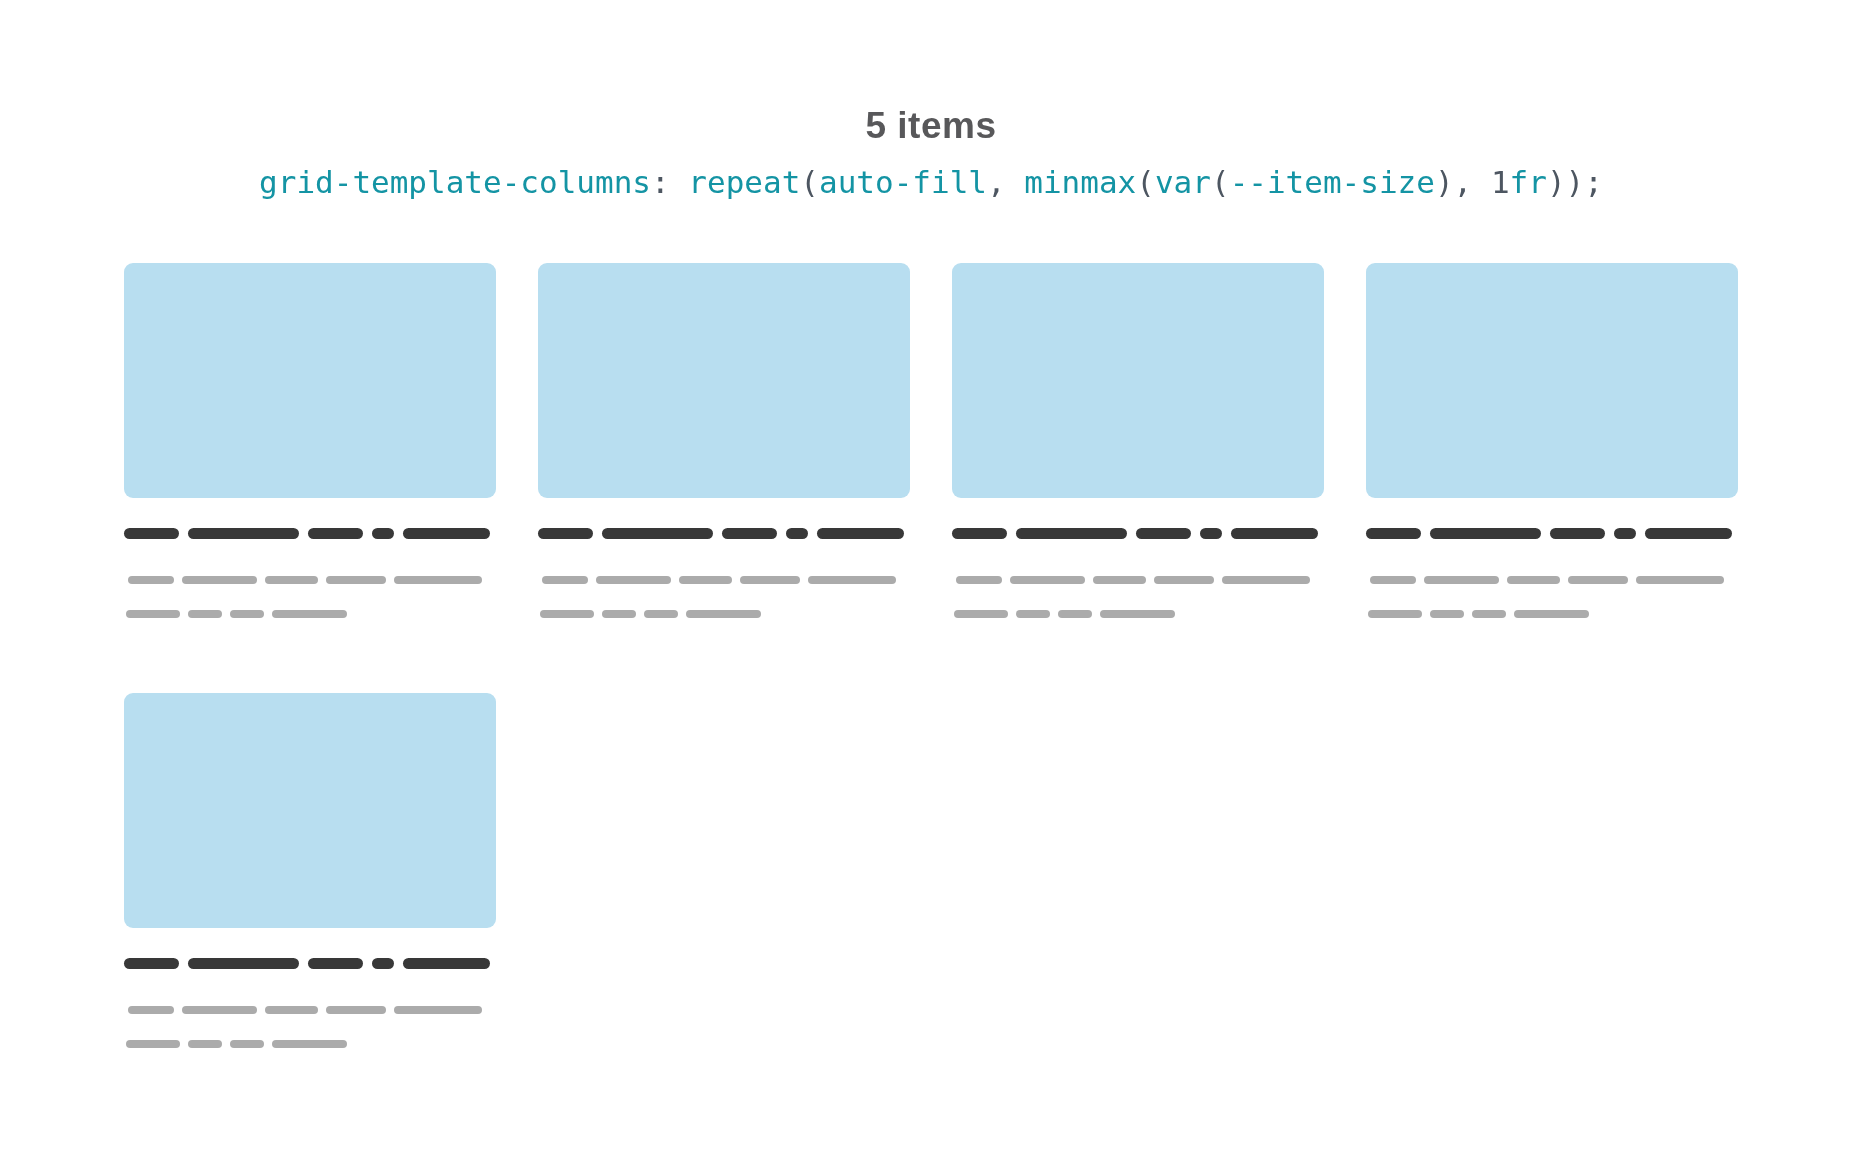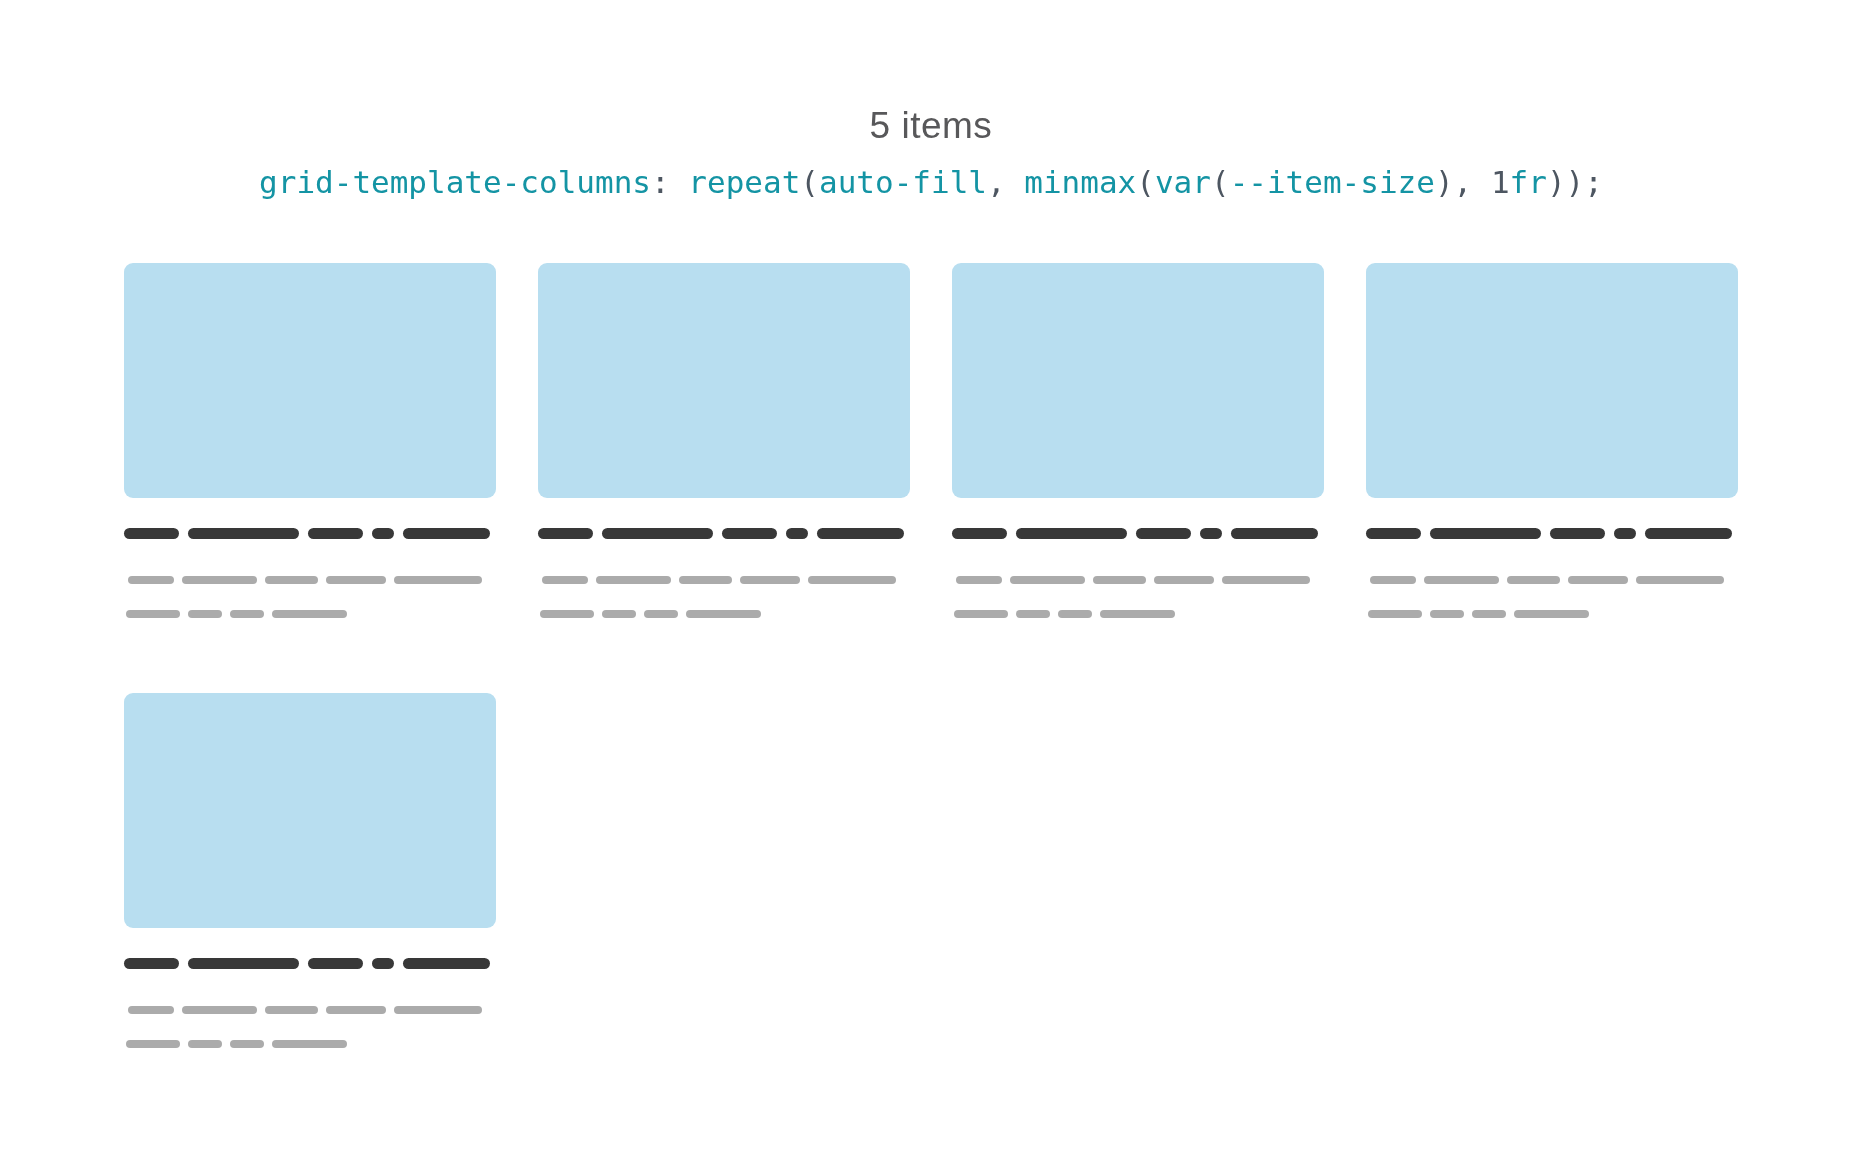--- a/index.html
+++ b/index.html
@@ -10,21 +10,21 @@
     background: #ffffff;
     overflow: hidden;
     font-family: "Liberation Sans", sans-serif;
   }
   .title {
     margin: 0;
     padding-top: 104px;
     text-align: center;
     font-size: 37px;
     line-height: 44px;
-    font-weight: 400;
+    font-weight: 700;
     color: var(--title-gray, #58585a);
     letter-spacing: 0.5px;
   }
   .code {
     margin-top: 12px;
     text-align: center;
     font-family: "DejaVu Sans Mono", "Liberation Mono", monospace;
     font-size: 31px;
     line-height: 44px;
     white-space: pre;

